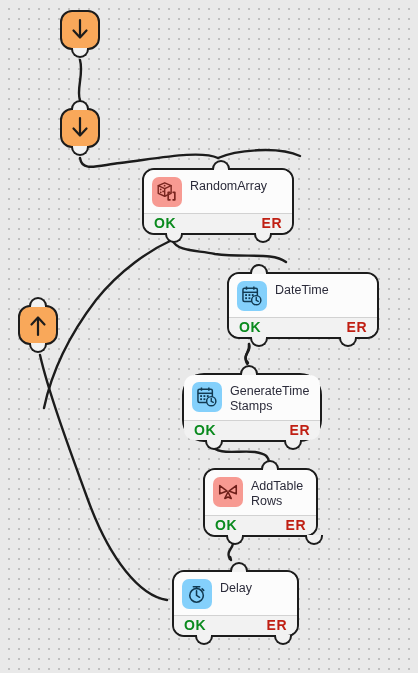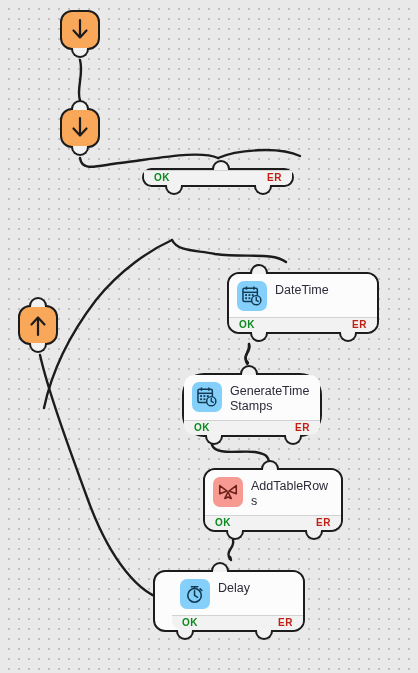--- a/index.html
+++ b/index.html
@@ -97,21 +97,21 @@
     padding-top: 2px;
     word-break: break-all;
   }
   .fnode-footer {
     border-top: 1px solid #d2d2d2;
     background: #f2f2f2;
     border-radius: 0 0 10px 10px;
     display: flex;
     justify-content: space-between;
     padding: 1px 10px 2px 10px;
-    font-size: 10px;
+    font-size: 14px;
     font-weight: bold;
     letter-spacing: .5px;
   }
   .ok-label { color: #0a8a1e; }
   .er-label { color: #c01f13; }
 
   .fport {
     position: absolute;
     width: 18px;
     height: 10px;
@@ -174,20 +174,42 @@
   <div class="arrow-node" style="left:18px; top:305px;">
     <svg width="22" height="24" viewBox="0 0 22 24">
       <path d="M11 22 V6" stroke="#1c1c1c" stroke-width="2.2" fill="none" stroke-linecap="round"></path>
       <path d="M4.5 11.5 L11 4.5 L17.5 11.5" stroke="#1c1c1c" stroke-width="2.2" fill="none" stroke-linecap="round" stroke-linejoin="round"></path>
     </svg>
     <div class="port top"></div>
     <div class="port bottom"></div>
   </div>
 
   <div class="fnode" style="left:142px; top:168px; width:152px;">
+    <div class="fnode-body">
+      <div class="fnode-icon icon-salmon">
+        <svg width="24" height="24" viewBox="0 0 26 26">
+          <g fill="none" stroke="#7a2620" stroke-width="1.5" stroke-linejoin="round" stroke-linecap="round">
+            <path d="M10.5 3 L17.5 6.2 L10.5 9.4 L3.5 6.2 Z"></path>
+            <path d="M3.5 6.2 V14.4 L10.5 17.6 V9.4"></path>
+            <path d="M17.5 6.2 V14.4 L10.5 17.6"></path>
+          </g>
+          <g fill="#7a2620">
+            <circle cx="6.2" cy="10.2" r="0.95"></circle>
+            <circle cx="6.2" cy="13.4" r="0.95"></circle>
+            <circle cx="8.8" cy="12.4" r="0.95"></circle>
+            <circle cx="10.4" cy="6.1" r="1"></circle>
+          </g>
+          <g fill="none" stroke="#7a2620" stroke-width="1.8" stroke-linecap="round" stroke-linejoin="round">
+            <path d="M16.2 13.4 h-1.9 v8.2 h1.9"></path>
+            <path d="M19.6 13.4 h1.9 v8.2 h-1.9"></path>
+          </g>
+        </svg>
+      </div>
+      <div class="fnode-title">RandomArray</div>
+    </div>
     <div class="fnode-footer">
       <span class="ok-label">OK</span>
       <span class="er-label">ER</span>
     </div>
     <div class="fport top" style="left:68px;"></div>
     <div class="fport bottom" style="left:21px;"></div>
     <div class="fport bottom" style="left:110px;"></div>
   </div>
 
   <div class="fnode" style="left:227px; top:272px; width:152px;">
@@ -245,21 +267,21 @@
     </div>
     <div class="fnode-footer">
       <span class="ok-label">OK</span>
       <span class="er-label">ER</span>
     </div>
     <div class="fport top" style="left:56px;"></div>
     <div class="fport bottom" style="left:21px;"></div>
     <div class="fport bottom" style="left:100px;"></div>
   </div>
 
-  <div class="fnode" style="left:203px; top:468px; width:140px;">
+  <div class="fnode" style="left:203px; top:468px; width:115px;">
     <div class="fnode-body">
       <div class="fnode-icon icon-salmon">
         <svg width="22" height="22" viewBox="0 0 24 24">
           <g fill="none" stroke="#6e1f1a" stroke-width="1.7" stroke-linejoin="round" stroke-linecap="round">
             <path d="M3 5 L11 11 L3 14 Z"></path>
             <path d="M21 5 L13 11 L21 14 Z"></path>
             <path d="M12 12 L8.5 19 L12 17.5 L15.5 19 Z"></path>
           </g>
         </svg>
       </div>
@@ -267,21 +289,21 @@
     </div>
     <div class="fnode-footer">
       <span class="ok-label">OK</span>
       <span class="er-label">ER</span>
     </div>
     <div class="fport top" style="left:56px;"></div>
     <div class="fport bottom" style="left:21px;"></div>
     <div class="fport bottom" style="left:100px;"></div>
   </div>
 
-  <div class="fnode" style="left:153px; top:570px; width:152px;padding-left:17px;">
+  <div class="fnode" style="left:172px; top:570px; width:127px;">
     <div class="fnode-body">
       <div class="fnode-icon icon-blue">
         <svg width="22" height="22" viewBox="0 0 24 24">
           <g fill="none" stroke="#123a52" stroke-width="1.7" stroke-linecap="round" stroke-linejoin="round">
             <circle cx="11.5" cy="13.5" r="7.4"></circle>
             <path d="M11.5 8.6 V13.5 L14.8 15.6"></path>
             <path d="M8 4 H15"></path>
             <path d="M11.5 4 V6.1"></path>
             <path d="M17.6 6.4 L19.3 8.1"></path>
           </g>

